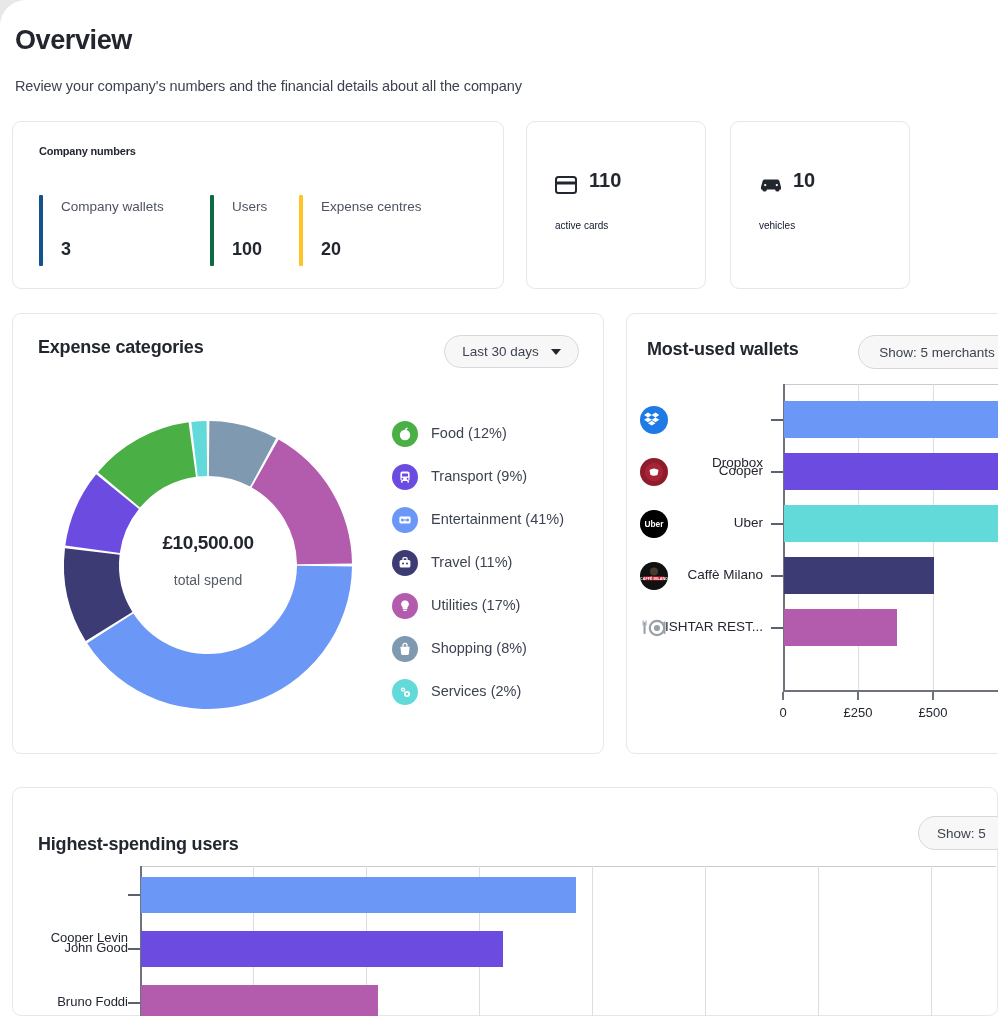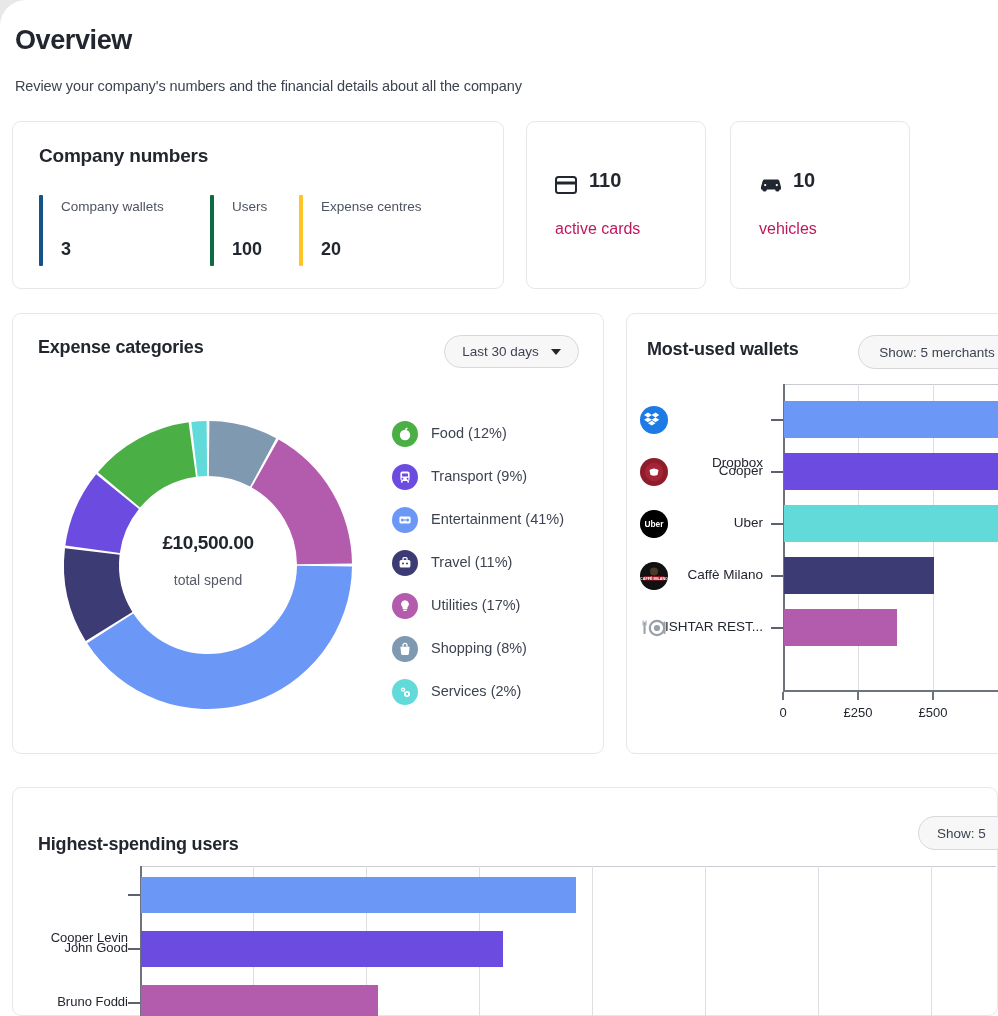--- a/index.html
+++ b/index.html
@@ -36,21 +36,21 @@
   .card {
     position: absolute;
     background: #fff;
     border: 1px solid #e6e7ea;
     border-radius: 9px;
   }
 
   
   #card-company { left: 12px; top: 121px; width: 492px; height: 168px; }
   .card-h {
-    position: absolute; font-size: 19px; font-weight: bold;
+    position: absolute; font-size: 11px; font-weight: bold;
     color: #22262f; letter-spacing: -0.2px;
   }
   #card-company .card-h { left: 26px; top: 23px; }
 
   .metric { position: absolute; top: 73px; }
   .metric .bar {
     position: absolute; left: 0; top: 0; width: 4px; height: 71px; border-radius: 1px;
   }
   .metric .m-label {
     position: absolute; left: 22px; top: 4px;
@@ -62,21 +62,21 @@
   }
   #metric-0 { left: 26px; }
   #metric-1 { left: 197px; }
   #metric-2 { left: 286px; }
 
   
   #card-cards  { left: 526px; top: 121px; width: 180px; height: 168px; }
   #card-vehicles { left: 730px; top: 121px; width: 180px; height: 168px; }
   .stat-icon { position: absolute; left: 28px; top: 54px; color: #22262f; }
   .stat-num  { position: absolute; left: 62px; top: 47px; font-size: 20px; font-weight: bold; color: #22262f; }
-  .stat-lab  { position: absolute; left: 28px; top: 98px; font-size: 16px; color: #be185d; }
+  .stat-lab  { position: absolute; left: 28px; top: 98px; font-size: 10px; color: #0f172a; }
 
   
   #card-expense { left: 12px; top: 313px; width: 592px; height: 441px; }
 
   .pill {
     position: absolute;
     background: #f7f7f8;
     border: 1px solid #d6d8dc;
     border-radius: 20px;
     display: flex; align-items: center; justify-content: center;

